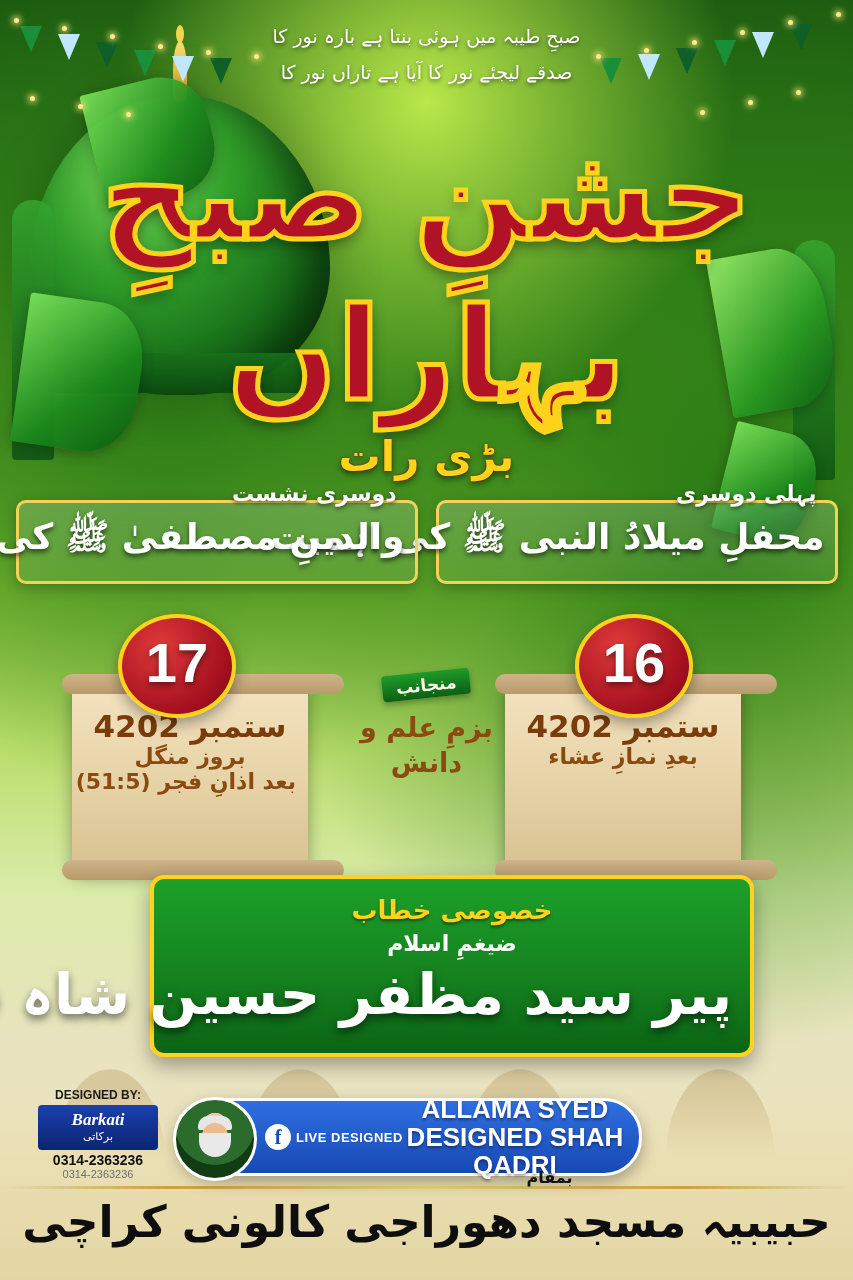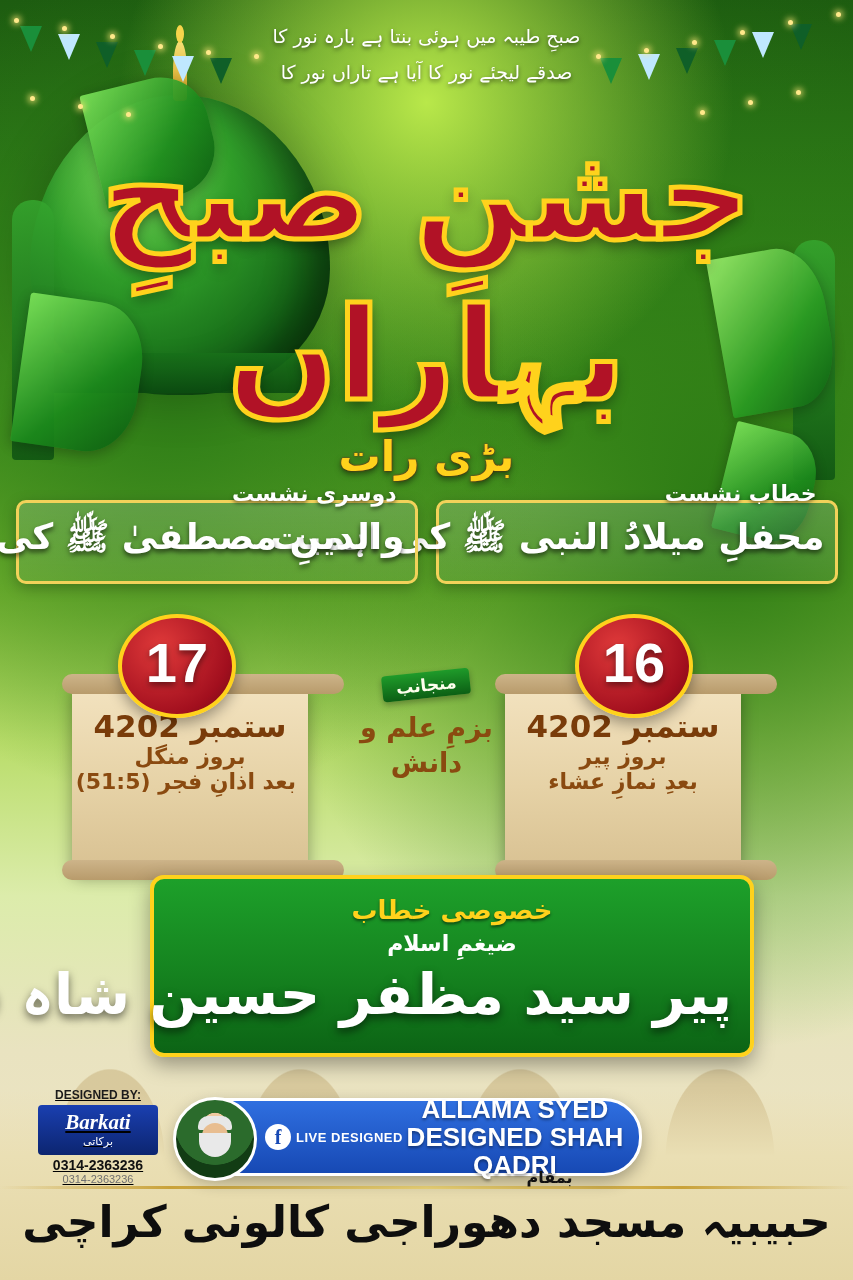--- a/index.html
+++ b/index.html
@@ -369,38 +369,37 @@
     white-space: nowrap;
   }
 
   
   .designer {
     position: absolute;
     left: 38px;
     top: 1088px;
     width: 120px;
     text-align: center;
-    text-decoration: underline;
   }
   .designer .by {
     font-size: 12px;
     font-weight: bold;
     color: #1b1b1b;
   }
   .designer .logo {
     margin-top: 3px;
     background: linear-gradient(180deg, #1a3fb0, #0c2570);
     border-radius: 4px;
     padding: 5px 0 7px;
     color: #fff;
   }
   .designer .logo .t1 {
     font-family: "Liberation Serif", serif;
     font-style: italic;
-    font-size: 21px;
+    font-size: 17px;
     font-weight: bold;
   }
   .designer .logo .t2 {
     font-size: 11px;
   }
   .designer .phone {
     margin-top: 2px;
     font-size: 14px;
     font-weight: bold;
     color: #111;
@@ -583,34 +582,33 @@
     <div>صدقے لیجئے نور کا آیا ہے تاراں نور کا</div>
   </div>
 
   <div class="headline-wrap">
     <div class="headline urdu">جشنِ صبحِ بہاراں</div>
   </div>
   <div class="subhead urdu">بڑی رات</div>
 
   <div class="sessions">
     <div class="session">
-      <div class="session-tag urdu">خطاب نشست</div>
+      <div class="session-tag urdu">پہلی دوسری</div>
       <div class="session-title urdu">محفلِ میلادُ النبی ﷺ کی اہمیت</div>
     </div>
     <div class="session">
       <div class="session-tag urdu">دوسری نشست</div>
       <div class="session-title urdu">والدینِ مصطفیٰ ﷺ کی عظمت و شان</div>
     </div>
   </div>
 
   <div class="scrolls">
     <div class="scroll right">
       <div class="scroll-body">
         <div class="scroll-date urdu">ستمبر 2024</div>
-        <div class="scroll-sub urdu">بروز پیر</div>
         <div class="scroll-sub urdu">بعدِ نمازِ عشاء</div>
       </div>
     </div>
     <div class="daybadge b16">16</div>
 
     <div class="scroll left">
       <div class="scroll-body">
         <div class="scroll-date urdu">ستمبر 2024</div>
         <div class="scroll-sub urdu">بروز منگل</div>
         <div class="scroll-sub urdu">بعد اذانِ فجر (5:15)</div>

